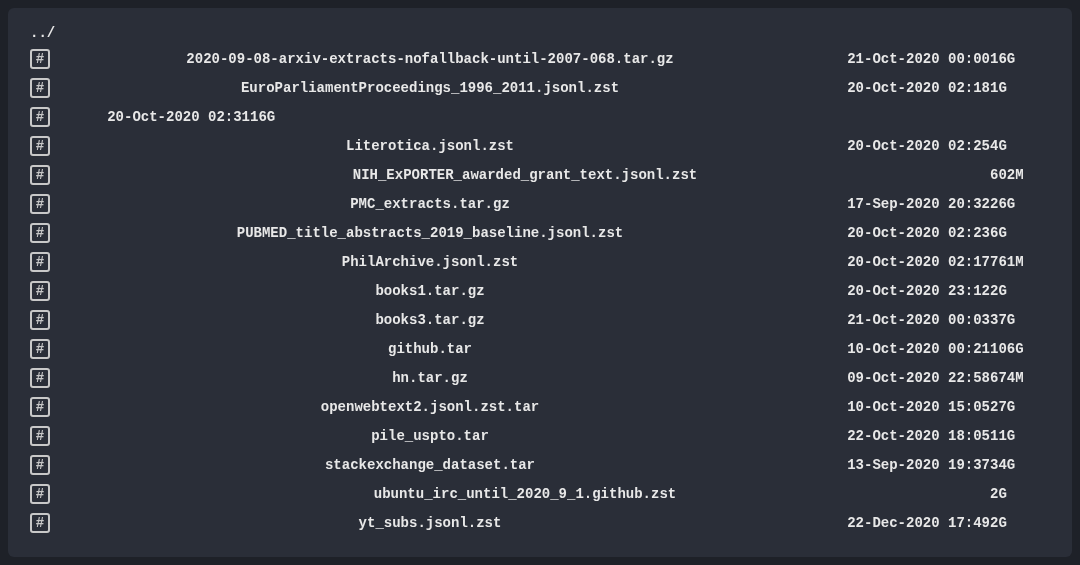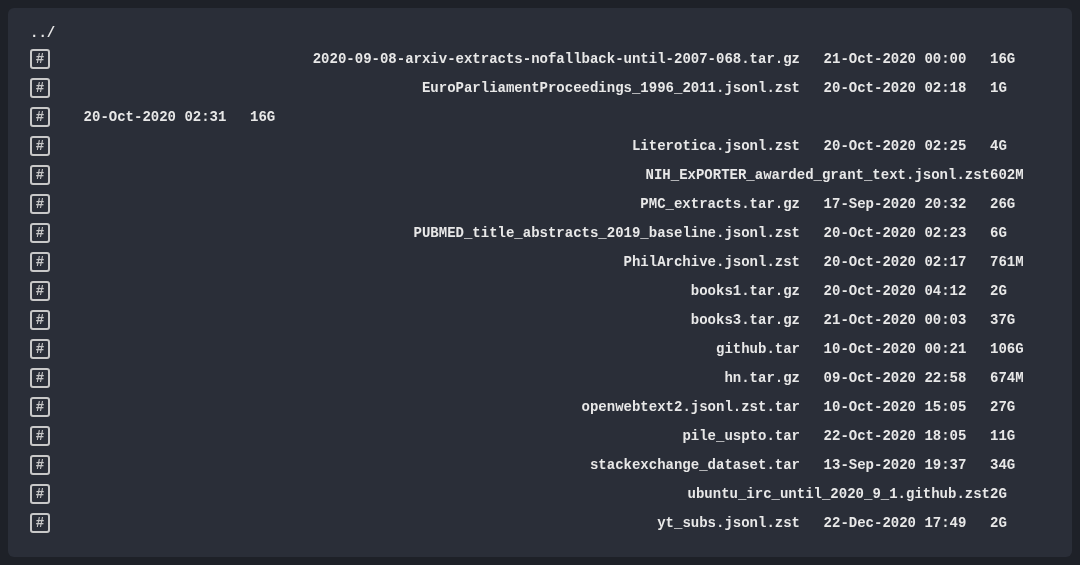--- a/index.html
+++ b/index.html
@@ -48,27 +48,27 @@
     }
     .icon-hash {
       color: #c8c8c8;
       font-size: 14px;
       line-height: 1;
       font-weight: bold;
     }
     .file-name {
       flex: 1;
       color: #e8e8e8;
-      text-align: right;
+      text-align: center;
       overflow: hidden;
       text-overflow: ellipsis;
     }
     .file-date {
       width: 190px;
-      text-align: center;
+      text-align: right;
       color: #e8e8e8;
       flex-shrink: 0;
     }
     .file-size {
       width: 60px;
       color: #e8e8e8;
       flex-shrink: 0;
     }
     a, .link {
       text-decoration: none;
@@ -141,21 +141,21 @@
         </span>
         <span class="file-name link">PhilArchive.jsonl.zst</span>
         <span class="file-date">20-Oct-2020 02:17</span>
         <span class="file-size">761M</span>
       </div>
       <div class="file-row">
         <span class="icon-box">
           <span class="icon-hash">#</span>
         </span>
         <span class="file-name link">books1.tar.gz</span>
-        <span class="file-date">20-Oct-2020 04:12</span>
+        <span class="file-date">20-Oct-2020 23:12</span>
         <span class="file-size">2G</span>
       </div>
       <div class="file-row">
         <span class="icon-box">
           <span class="icon-hash">#</span>
         </span>
         <span class="file-name link">books3.tar.gz</span>
         <span class="file-date">21-Oct-2020 00:03</span>
         <span class="file-size">37G</span>
       </div>

